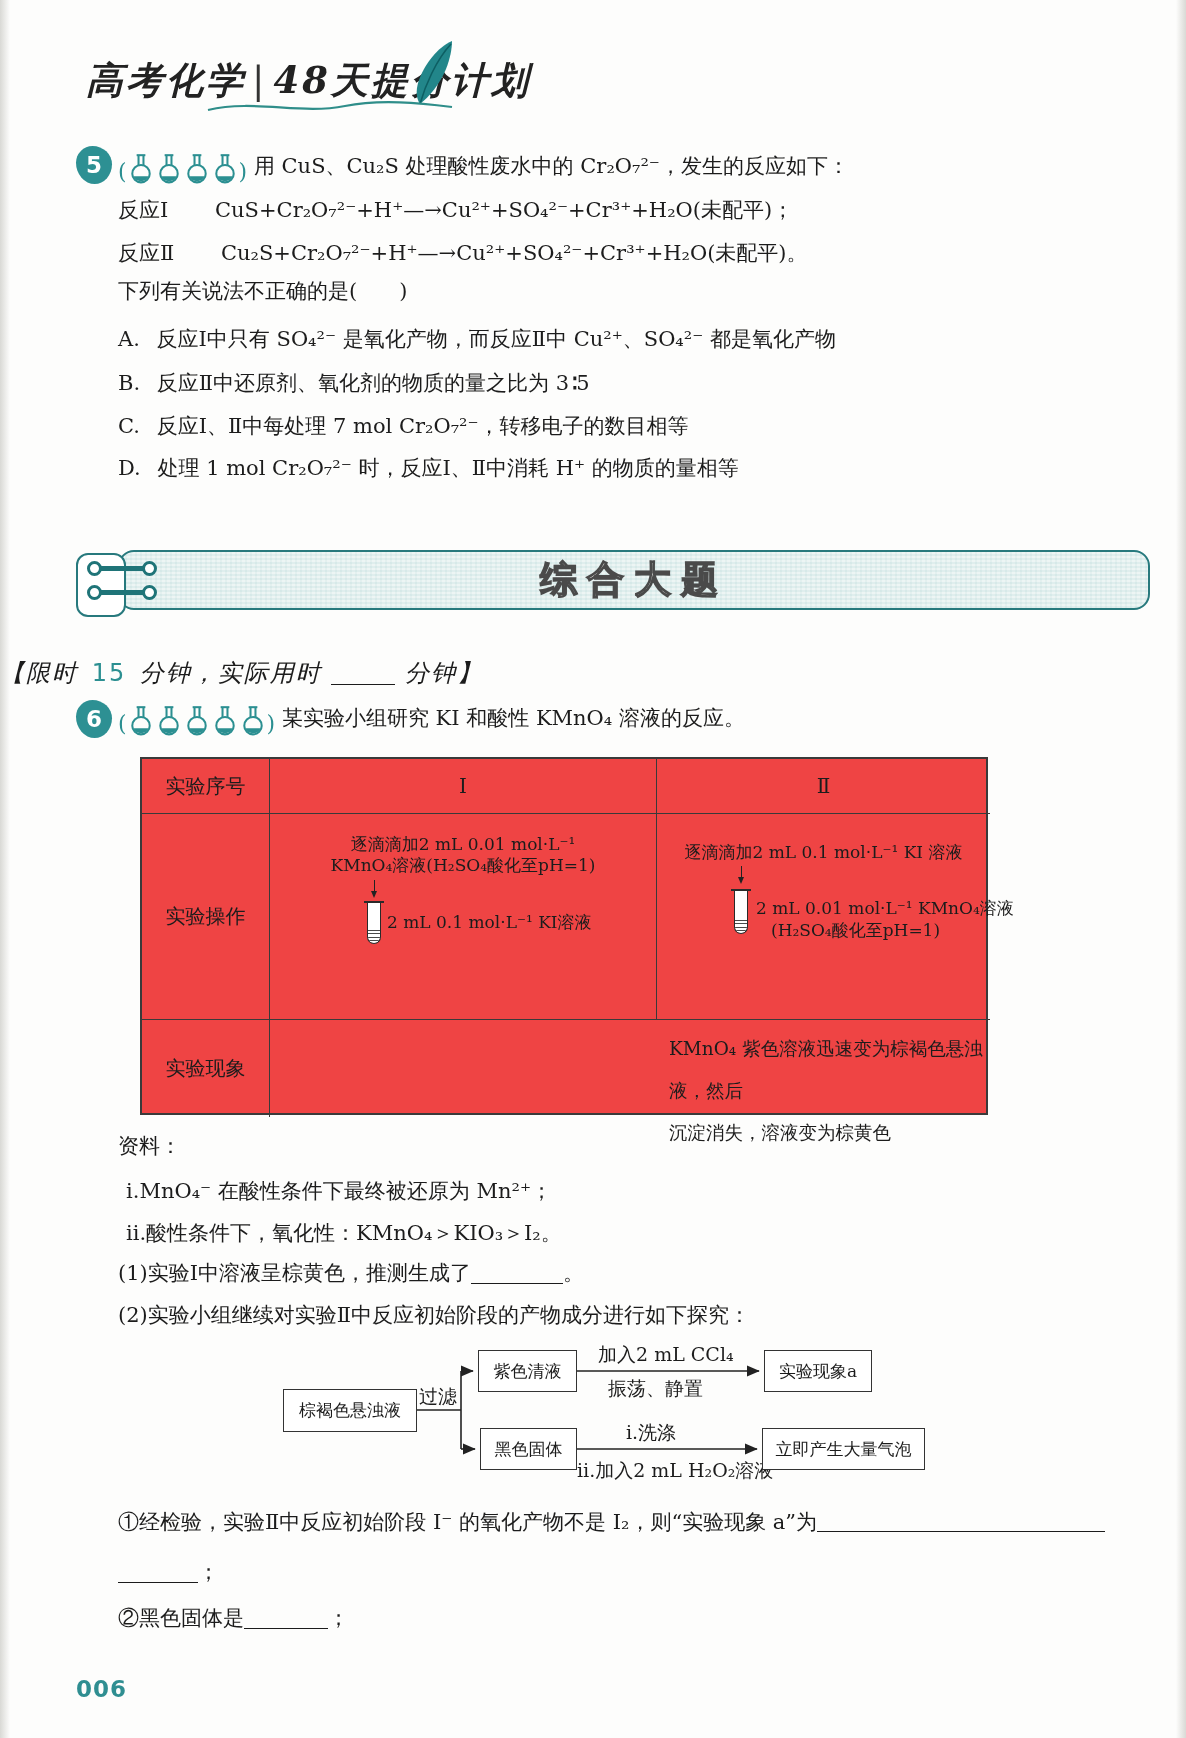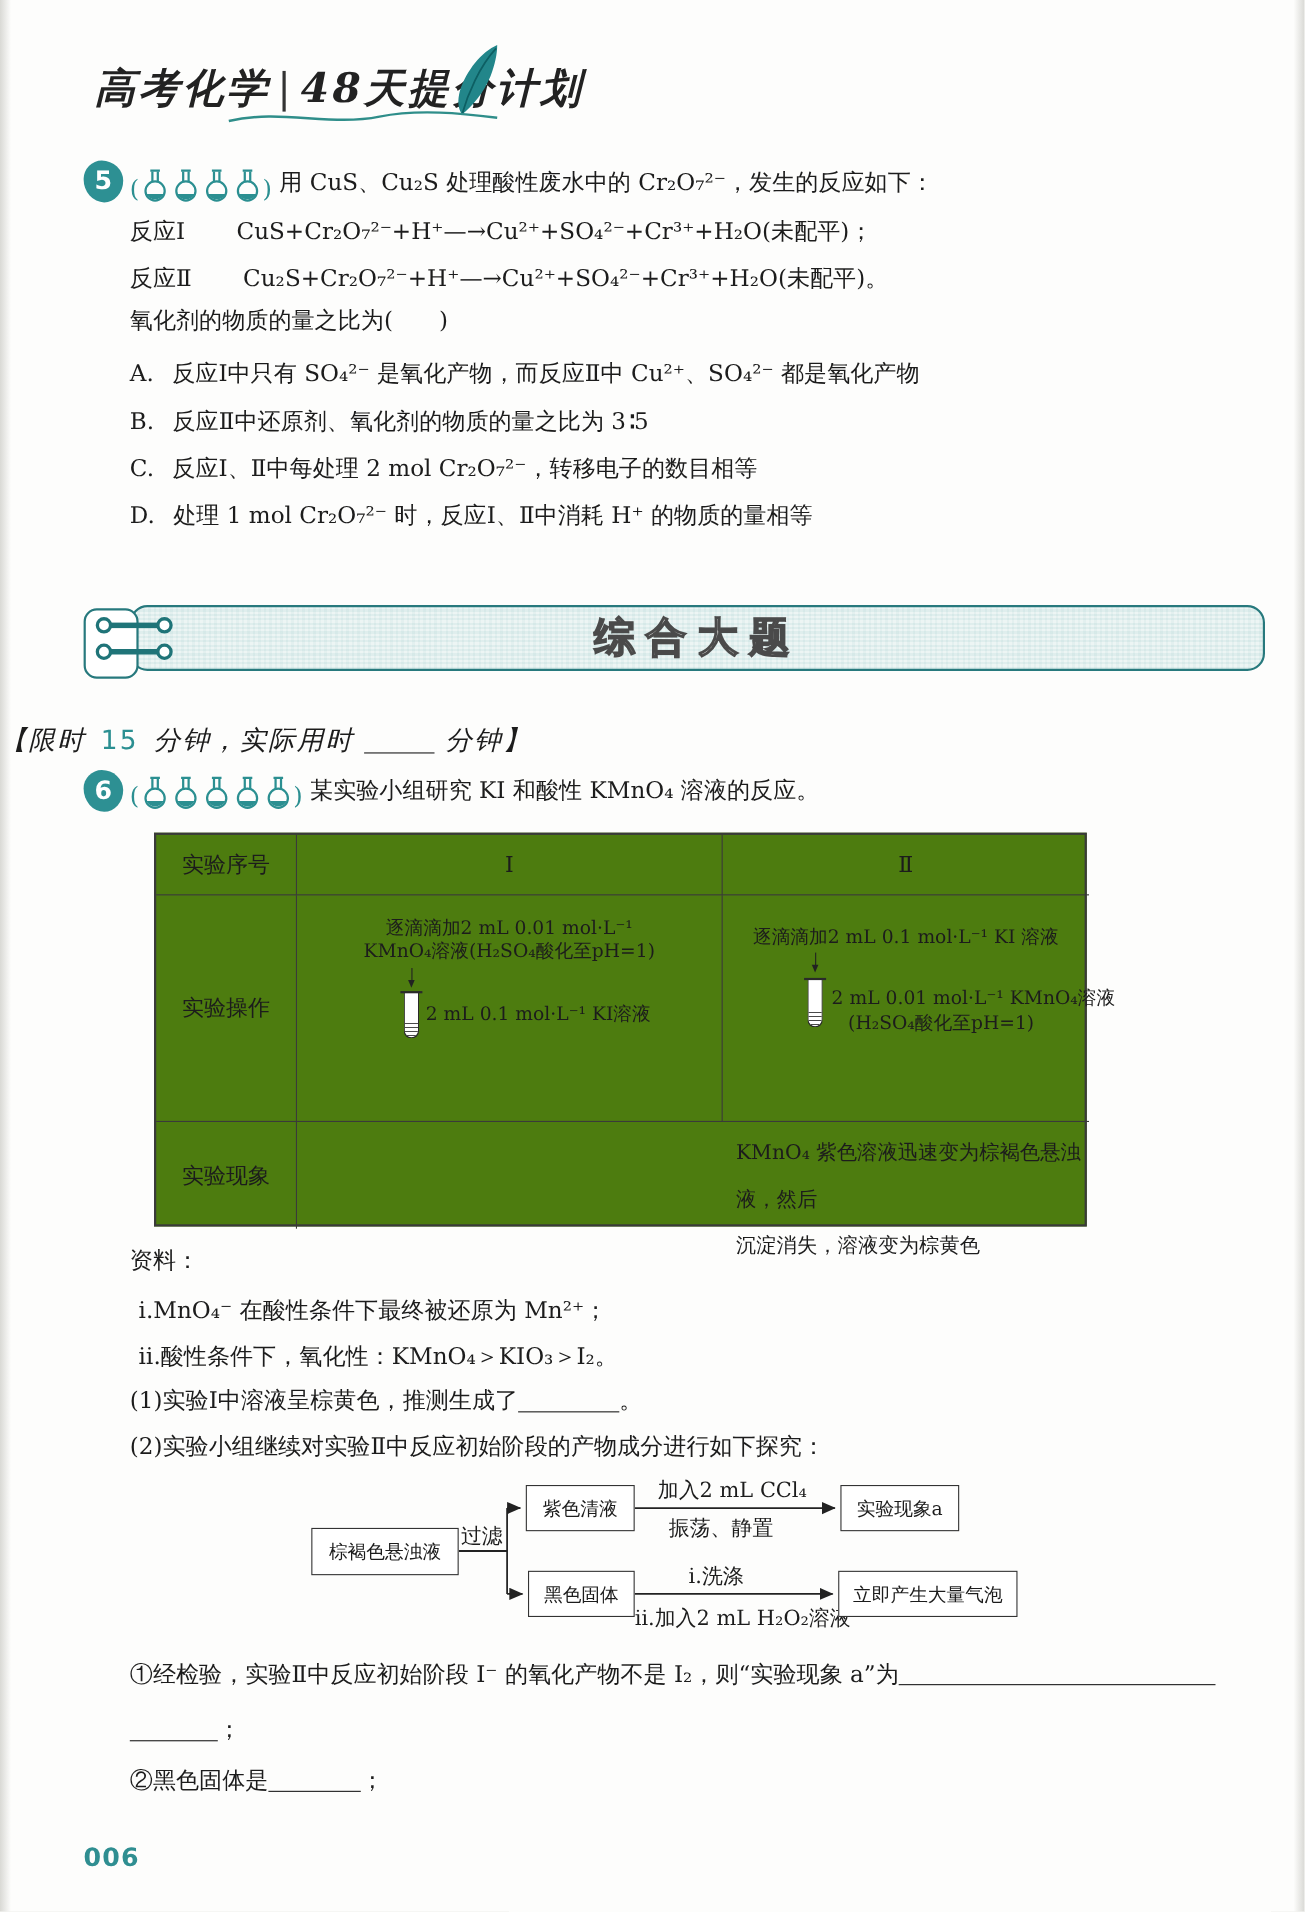--- a/index.html
+++ b/index.html
@@ -40,21 +40,21 @@
   .ring-bar { position:absolute; height:5px; background:#1f7478; z-index:2; }
   .ring-circle { position:absolute; width:15px; height:15px; border:3px solid #1f7478; border-radius:50%; background:#fff; z-index:3; }
 
   
   .timer { position:absolute; left:0; top:657px; width:1014px; text-align:left; font-size:24px; font-style:italic; letter-spacing:2px; }
   .timer .minutes { color:#2b8f91; font-style:normal; font-family:"DejaVu Sans","Liberation Sans",sans-serif; padding:0 4px; }
 
   .blank { display:inline-block; border-bottom:1.6px solid #1c1c1c; height:22px; vertical-align:-4px; }
 
   
-  .extable { position:absolute; left:140px; top:757px; width:848px; height:358px; border:2px solid #3a3a3a; background:#4d7c0f; }
+  .extable { position:absolute; left:140px; top:757px; width:848px; height:358px; border:2px solid #3a3a3a; background:#ef4444; }
   .cell { position:absolute; border-color:#3a3a3a; border-style:solid; border-width:0; }
   .cell.br { border-right-width:1.5px; }
   .cell.bb { border-bottom-width:1.5px; }
   .cell-center { display:flex; align-items:center; justify-content:center; font-size:20px; }
   .optext { position:absolute; width:100%; text-align:center; font-size:17px; line-height:21px; white-space:nowrap; }
   .tube { position:absolute; width:14px; border:1.5px solid #2a2a2a; border-top:none; border-radius:0 0 7px 7px; background:#fff; }
   .tube::before { content:""; position:absolute; top:-1px; left:-4px; right:-4px; height:1.5px; background:#2a2a2a; }
   .tube .liquid { position:absolute; left:0; right:0; bottom:0; height:13px; border-radius:0 0 6px 6px;
                   background:repeating-linear-gradient(to bottom,#4a4a4a 0,#4a4a4a 1px,transparent 1px,transparent 3.5px); }
   .drop-arrow { position:absolute; width:0; border-left:1.6px solid #222; }
@@ -126,32 +126,32 @@
     <span>用 CuS、Cu₂S 处理酸性废水中的 Cr₂O₇²⁻，发生的反应如下：</span>
   </div>
   <div class="line" style="left:118px; top:196px;">
     <span>反应Ⅰ</span>
     <span style="margin-left:40px;">CuS+Cr₂O₇²⁻+H⁺—→Cu²⁺+SO₄²⁻+Cr³⁺+H₂O(未配平)；</span>
   </div>
   <div class="line" style="left:118px; top:239px;">
     <span>反应Ⅱ</span>
     <span style="margin-left:40px;">Cu₂S+Cr₂O₇²⁻+H⁺—→Cu²⁺+SO₄²⁻+Cr³⁺+H₂O(未配平)。</span>
   </div>
-  <div class="line" style="left:118px; top:277px;">氧化剂的物质的量之比为(　　)</div>
+  <div class="line" style="left:118px; top:277px;">下列有关说法不正确的是(　　)</div>
   <div class="line" style="left:118px; top:325px;">
     <span>A.</span>
     <span style="margin-left:10px;">反应Ⅰ中只有 SO₄²⁻ 是氧化产物，而反应Ⅱ中 Cu²⁺、SO₄²⁻ 都是氧化产物</span>
   </div>
   <div class="line" style="left:118px; top:369px;">
     <span>B.</span>
     <span style="margin-left:10px;">反应Ⅱ中还原剂、氧化剂的物质的量之比为 3∶5</span>
   </div>
   <div class="line" style="left:118px; top:412px;">
     <span>C.</span>
-    <span style="margin-left:10px;">反应Ⅰ、Ⅱ中每处理 2 mol Cr₂O₇²⁻，转移电子的数目相等</span>
+    <span style="margin-left:10px;">反应Ⅰ、Ⅱ中每处理 7 mol Cr₂O₇²⁻，转移电子的数目相等</span>
   </div>
   <div class="line" style="left:118px; top:454px;">
     <span>D.</span>
     <span style="margin-left:10px;">处理 1 mol Cr₂O₇²⁻ 时，反应Ⅰ、Ⅱ中消耗 H⁺ 的物质的量相等</span>
   </div>
 
   <div>
     <div class="banner-band">
       <div class="banner-title">综合大题</div>
     </div>

